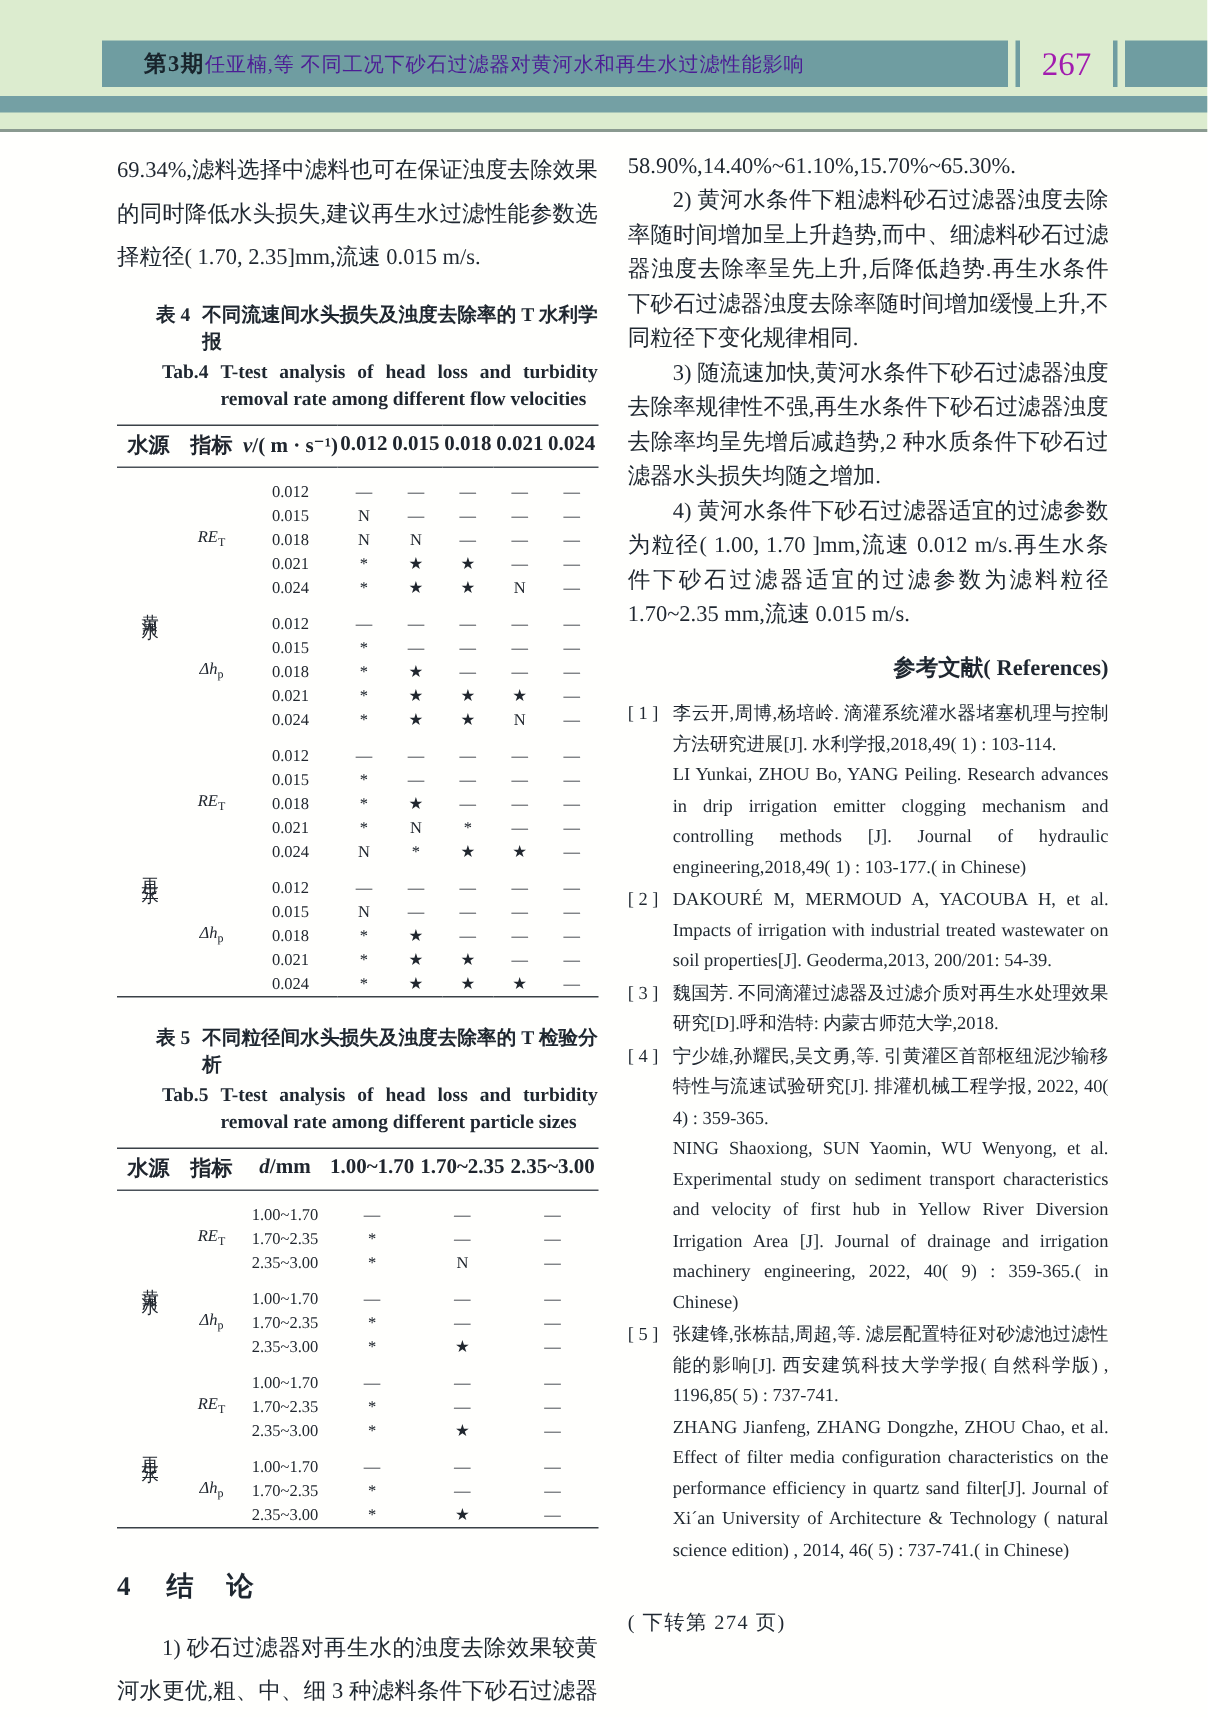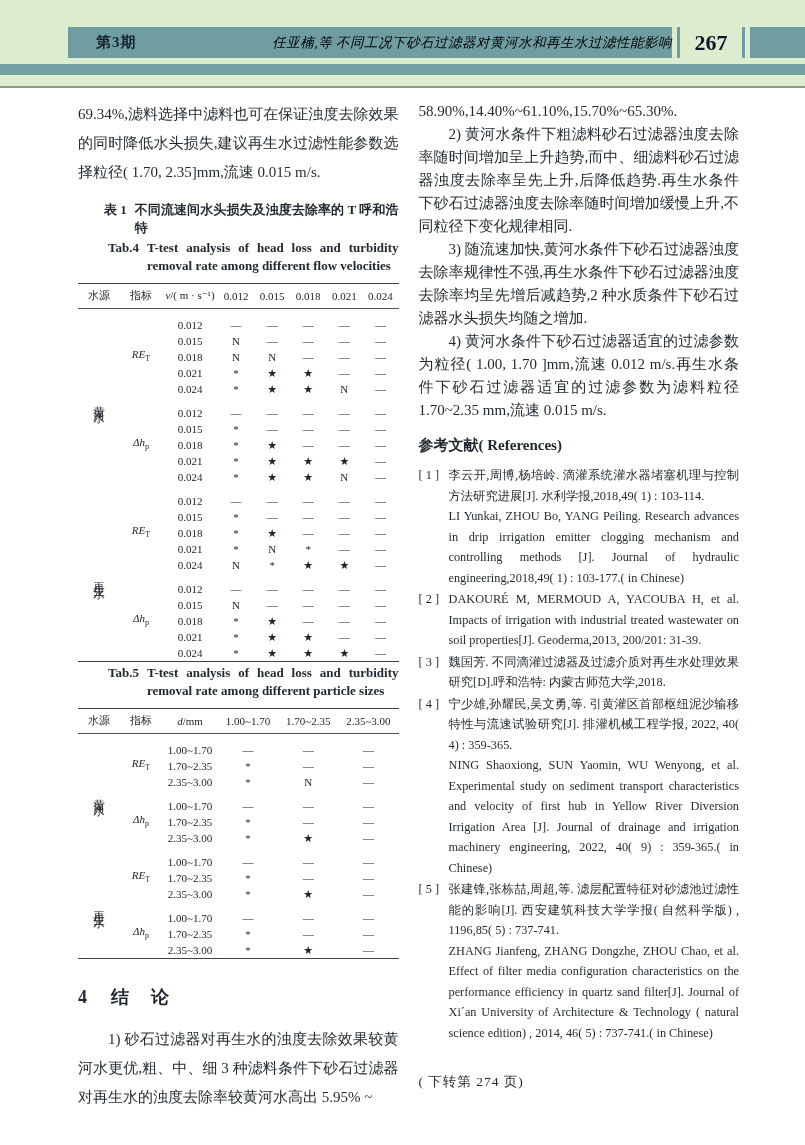--- a/index.html
+++ b/index.html
@@ -9,24 +9,24 @@
     background:#ffffff; color:#1f2730; overflow:hidden;
   }
   .page { position:relative; width:805px; height:1145px; background:#fffffd; }
 
   
   .page-top { position:absolute; top:0; left:0; width:805px; height:88px; background:#dceccf; }
   .header-band { position:absolute; top:27px; left:0; width:805px; height:31px; display:flex; align-items:stretch; }
   .band-left-margin { width:68px; background:transparent; }
   .band-main { width:604px; background:#6f9da1; display:flex; align-items:center; }
   .issue { font-weight:bold; font-size:15px; color:#18242c; margin-left:28px; letter-spacing:1px; }
-  .running-title { flex:1; text-align:right; font-size:13.5px; color:#000000; letter-spacing:0.5px;font-style:italic; }
+  .running-title { flex:1; text-align:left; font-size:13.5px; color:#4c1d95; letter-spacing:0.5px; }
   .vline { width:3px; background:#6f9da1; margin:0 5px; }
   .page-num-box { width:52px; display:flex; align-items:center; justify-content:center; }
-  .page-num { font-size:22px; font-weight:bold; color:#0f172a; font-family:"Liberation Serif","DejaVu Serif",serif; }
+  .page-num { font-size:22px; font-weight:normal; color:#a21caf; font-family:"Liberation Serif","DejaVu Serif",serif; }
   .band-right { flex:1; background:#6f9da1; }
   .rule-bar { position:absolute; top:64px; left:0; width:805px; height:11px; background:#74a0a4; }
   .thin-line { position:absolute; top:86px; left:0; width:805px; height:2px; background:#8a9a90; }
 
   
   .content {
     position:absolute; top:100px; left:0; width:805px;
     padding:0 66px 0 78px;
     display:flex; gap:20px;
   }
@@ -38,35 +38,35 @@
 
   
   .caption { display:flex; gap:8px; font-weight:bold; font-size:13px; line-height:18px; margin:8px 0 2px 26px; text-align:justify; }
   .caption.en { margin-left:30px; margin-top:2px; }
   .cap-label { white-space:nowrap; }
   .cap-text { flex:1; }
 
   
   .paper-table { width:100%; border-collapse:collapse; margin-top:8px; font-size:11px; color:#20262e;
     border-top:1.4px solid #3a4147; border-bottom:1.4px solid #3a4147; }
-  .paper-table th { font-weight:normal; font-size:11px; padding:4px 0 5px 0; border-bottom:1px solid #4a5158; white-space:nowrap; }
+  .paper-table th { font-weight:bold; font-size:14px; padding:4px 0 5px 0; border-bottom:1px solid #4a5158; white-space:nowrap; }
   .paper-table td { text-align:center; padding:1px 0; height:15px; line-height:14px; }
   .paper-table tr.block-start td { padding-top:9px; }
   .source-cell { writing-mode:vertical-rl; text-orientation:upright; letter-spacing:3px; width:20px; font-size:11.5px; }
   .indicator-cell { width:42px; font-size:11px; }
   .indicator-cell sub { font-size:8px; }
   .var-cell { width:56px; }
   .note-text { font-size:11.5px; margin-top:7px; color:#252b33; }
 
   
   .section-heading { font-size:18px; font-weight:bold; margin:26px 0 16px 0; letter-spacing:2px; }
   .section-heading .sec-num { margin-right:22px; }
 
   
-  .ref-heading { text-align:left; font-weight:bold; font-size:15px; margin:14px 0 10px 0; }
+  .ref-heading { text-align:right; font-weight:bold; font-size:15px; margin:14px 0 10px 0; }
   .refs { list-style:none; font-size:12.3px; line-height:20.5px; }
   .refs li { display:flex; margin-bottom:1px; }
   .ref-num { width:30px; flex:0 0 30px; }
   .ref-body { flex:1; text-align:justify; }
   .footer-note { text-align:left; font-size:13.5px; margin-top:30px; padding-right:6px; letter-spacing:1px; }
 </style>
 </head>
 <body>
 
 <div class="page">
@@ -88,22 +88,22 @@
     <div class="rule-bar"></div>
     <div class="thin-line"></div>
   </div>
 
   <div class="content">
 
     <div class="col left">
       <p class="body-text">69.34%,滤料选择中滤料也可在保证浊度去除效果的同时降低水头损失,建议再生水过滤性能参数选择粒径( 1.70, 2.35]mm,流速 0.015 m/s.</p>
 
       <div class="caption" style="margin-top:14px;">
-        <span class="cap-label">表 1</span>
-        <span class="cap-text">不同流速间水头损失及浊度去除率的 T 呼和浩特</span>
+        <span class="cap-label">表 4</span>
+        <span class="cap-text">不同流速间水头损失及浊度去除率的 T 水利学报</span>
       </div>
       <div class="caption en">
         <span class="cap-label">Tab.4</span>
         <span class="cap-text">T-test analysis of head loss and turbidity removal rate among different flow velocities</span>
       </div>
       <div id="table4-container">
           <table class="paper-table">
             <thead>
               <tr>
                 <th>水源</th>
@@ -280,20 +280,24 @@
                 <td>*</td>
                 <td>★</td>
                 <td>★</td>
                 <td>★</td>
                 <td>—</td>
               </tr>
             </tbody>
           </table>
         </div>
 
+      <div class="caption" style="margin-top:18px;">
+        <span class="cap-label">表 5</span>
+        <span class="cap-text">不同粒径间水头损失及浊度去除率的 T 检验分析</span>
+      </div>
       <div class="caption en">
         <span class="cap-label">Tab.5</span>
         <span class="cap-text">T-test analysis of head loss and turbidity removal rate among different particle sizes</span>
       </div>
       <div id="table5-container">
           <table class="paper-table">
             <thead>
               <tr>
                 <th>水源</th>
                 <th>指标</th>
@@ -403,21 +407,21 @@
           <li>
             <span class="ref-num">[ 1 ]</span>
             <div class="ref-body">
               <div>李云开,周博,杨培岭. 滴灌系统灌水器堵塞机理与控制方法研究进展[J]. 水利学报,2018,49( 1) : 103-114.</div>
               <div>LI Yunkai, ZHOU Bo, YANG Peiling. Research advances in drip irrigation emitter clogging mechanism and controlling methods [J]. Journal of hydraulic engineering,2018,49( 1) : 103-177.( in Chinese)</div>
             </div>
           </li>
           <li>
             <span class="ref-num">[ 2 ]</span>
             <div class="ref-body">
-              <div>DAKOURÉ M, MERMOUD A, YACOUBA H, et al. Impacts of irrigation with industrial treated wastewater on soil properties[J]. Geoderma,2013, 200/201: 31-39.</div>
+              <div>DAKOURÉ M, MERMOUD A, YACOUBA H, et al. Impacts of irrigation with industrial treated wastewater on soil properties[J]. Geoderma,2013, 200/201: 54-39.</div>
             </div>
           </li>
           <li>
             <span class="ref-num">[ 3 ]</span>
             <div class="ref-body">
               <div>魏国芳. 不同滴灌过滤器及过滤介质对再生水处理效果研究[D].呼和浩特: 内蒙古师范大学,2018.</div>
             </div>
           </li>
           <li>
             <span class="ref-num">[ 4 ]</span>

